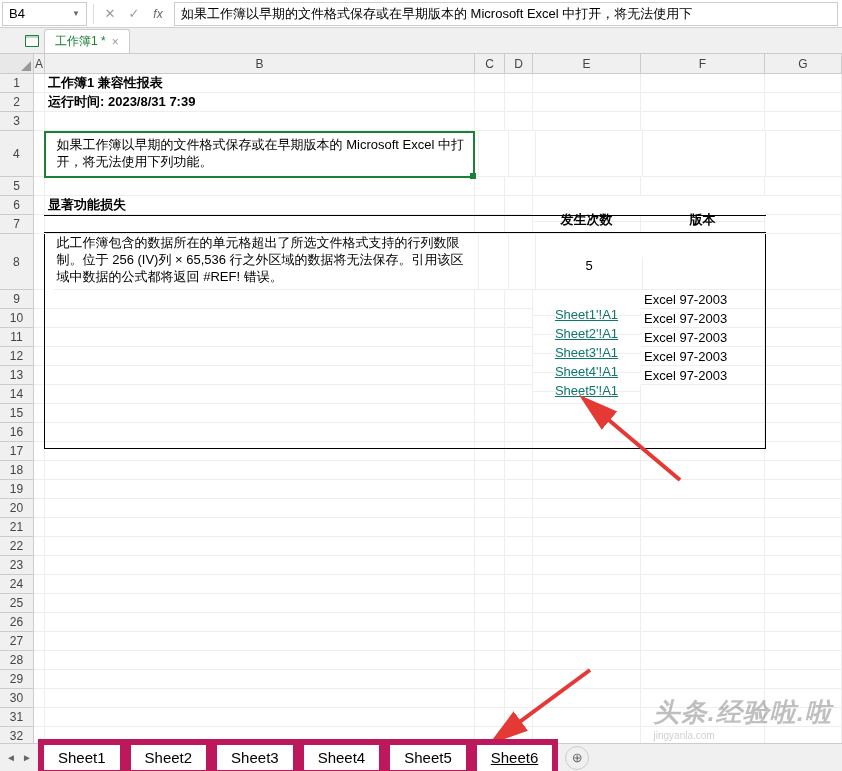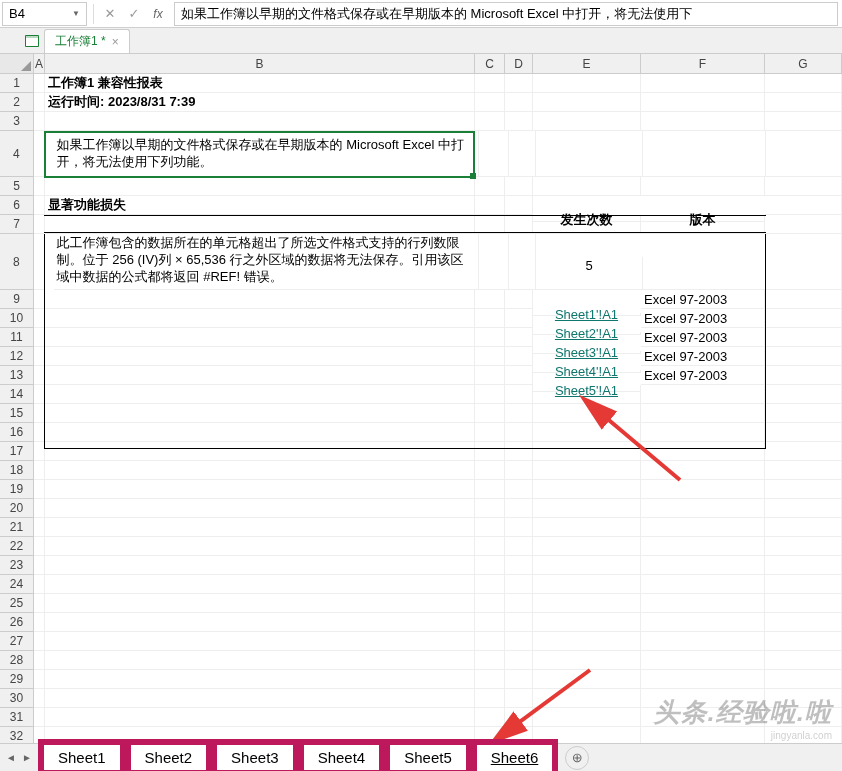--- a/index.html
+++ b/index.html
@@ -45,21 +45,21 @@
     .sheet-tabs { position: absolute; bottom: 0; left: 0; right: 0; height: 28px; background: #f0f0f0; display: flex; align-items: center; border-top: 1px solid #ccc; }
     .nav-btns { display: flex; padding: 0 4px; gap: 2px; }
     .nav-btn { width: 14px; height: 14px; display: flex; align-items: center; justify-content: center; color: #666; font-size: 10px; cursor: pointer; }
     .sheet-tab { padding: 4px 14px; border: 6px solid #be185d; background: #fff; font-size: 15px; margin-right: -1px; cursor: pointer; }
     .sheet-tab.active { background: #fff; border-bottom: 2px solid #1a7f37; font-weight: 500; text-decoration: underline; }
     .add-sheet { width: 24px; height: 24px; display: flex; align-items: center; justify-content: center; margin-left: 8px; color: #666; cursor: pointer; border: 1px solid #ccc; border-radius: 50%; }
     
     .arrow-red { position: absolute; pointer-events: none; }
     .watermark { position: absolute; right: 10px; bottom: 30px; pointer-events: none; }
     .watermark-text { font-size: 26px; font-weight: bold; color: rgba(0,0,0,0.25); font-style: italic; letter-spacing: 1px; }
-    .watermark-sub { font-size: 10px; color: rgba(0,0,0,0.2); text-align: right; }
+    .watermark-sub { font-size: 10px; color: rgba(0,0,0,0.2); text-align: left; }
   </style>
 </head>
 <body>
 
 <div class="formula-bar">
   <div class="name-box">
     <span>B4</span>
     <span class="name-box-arrow">▼</span>
   </div>
   <div class="fb-divider"></div>

